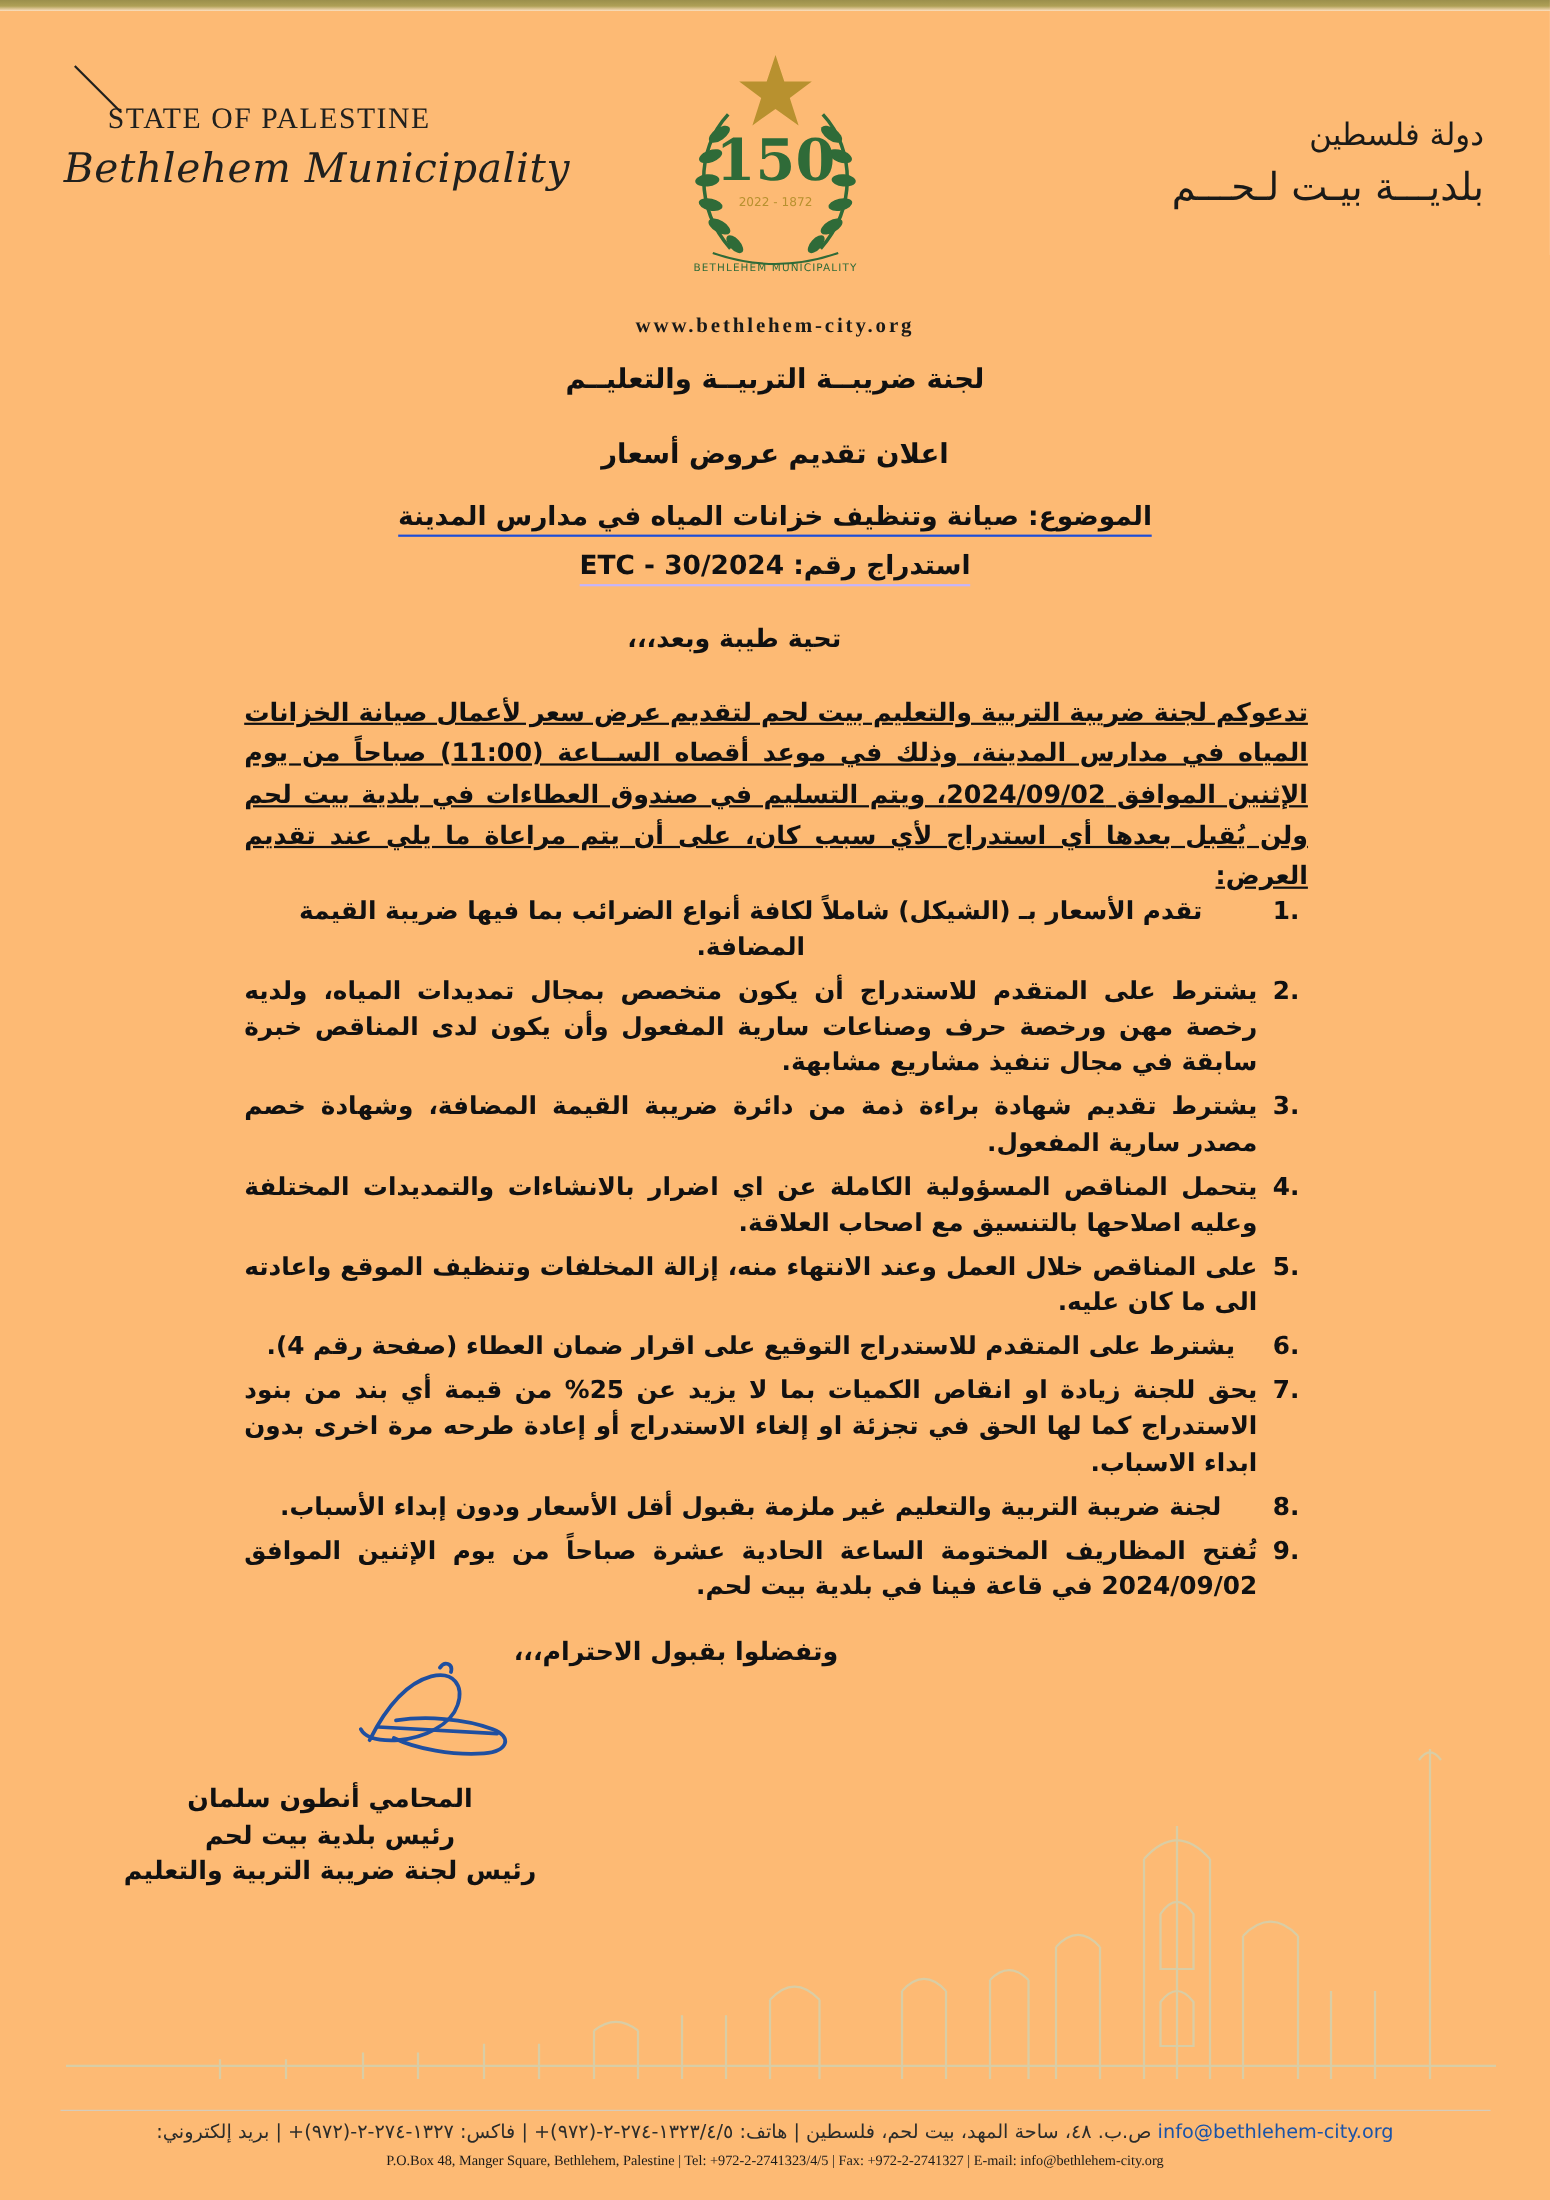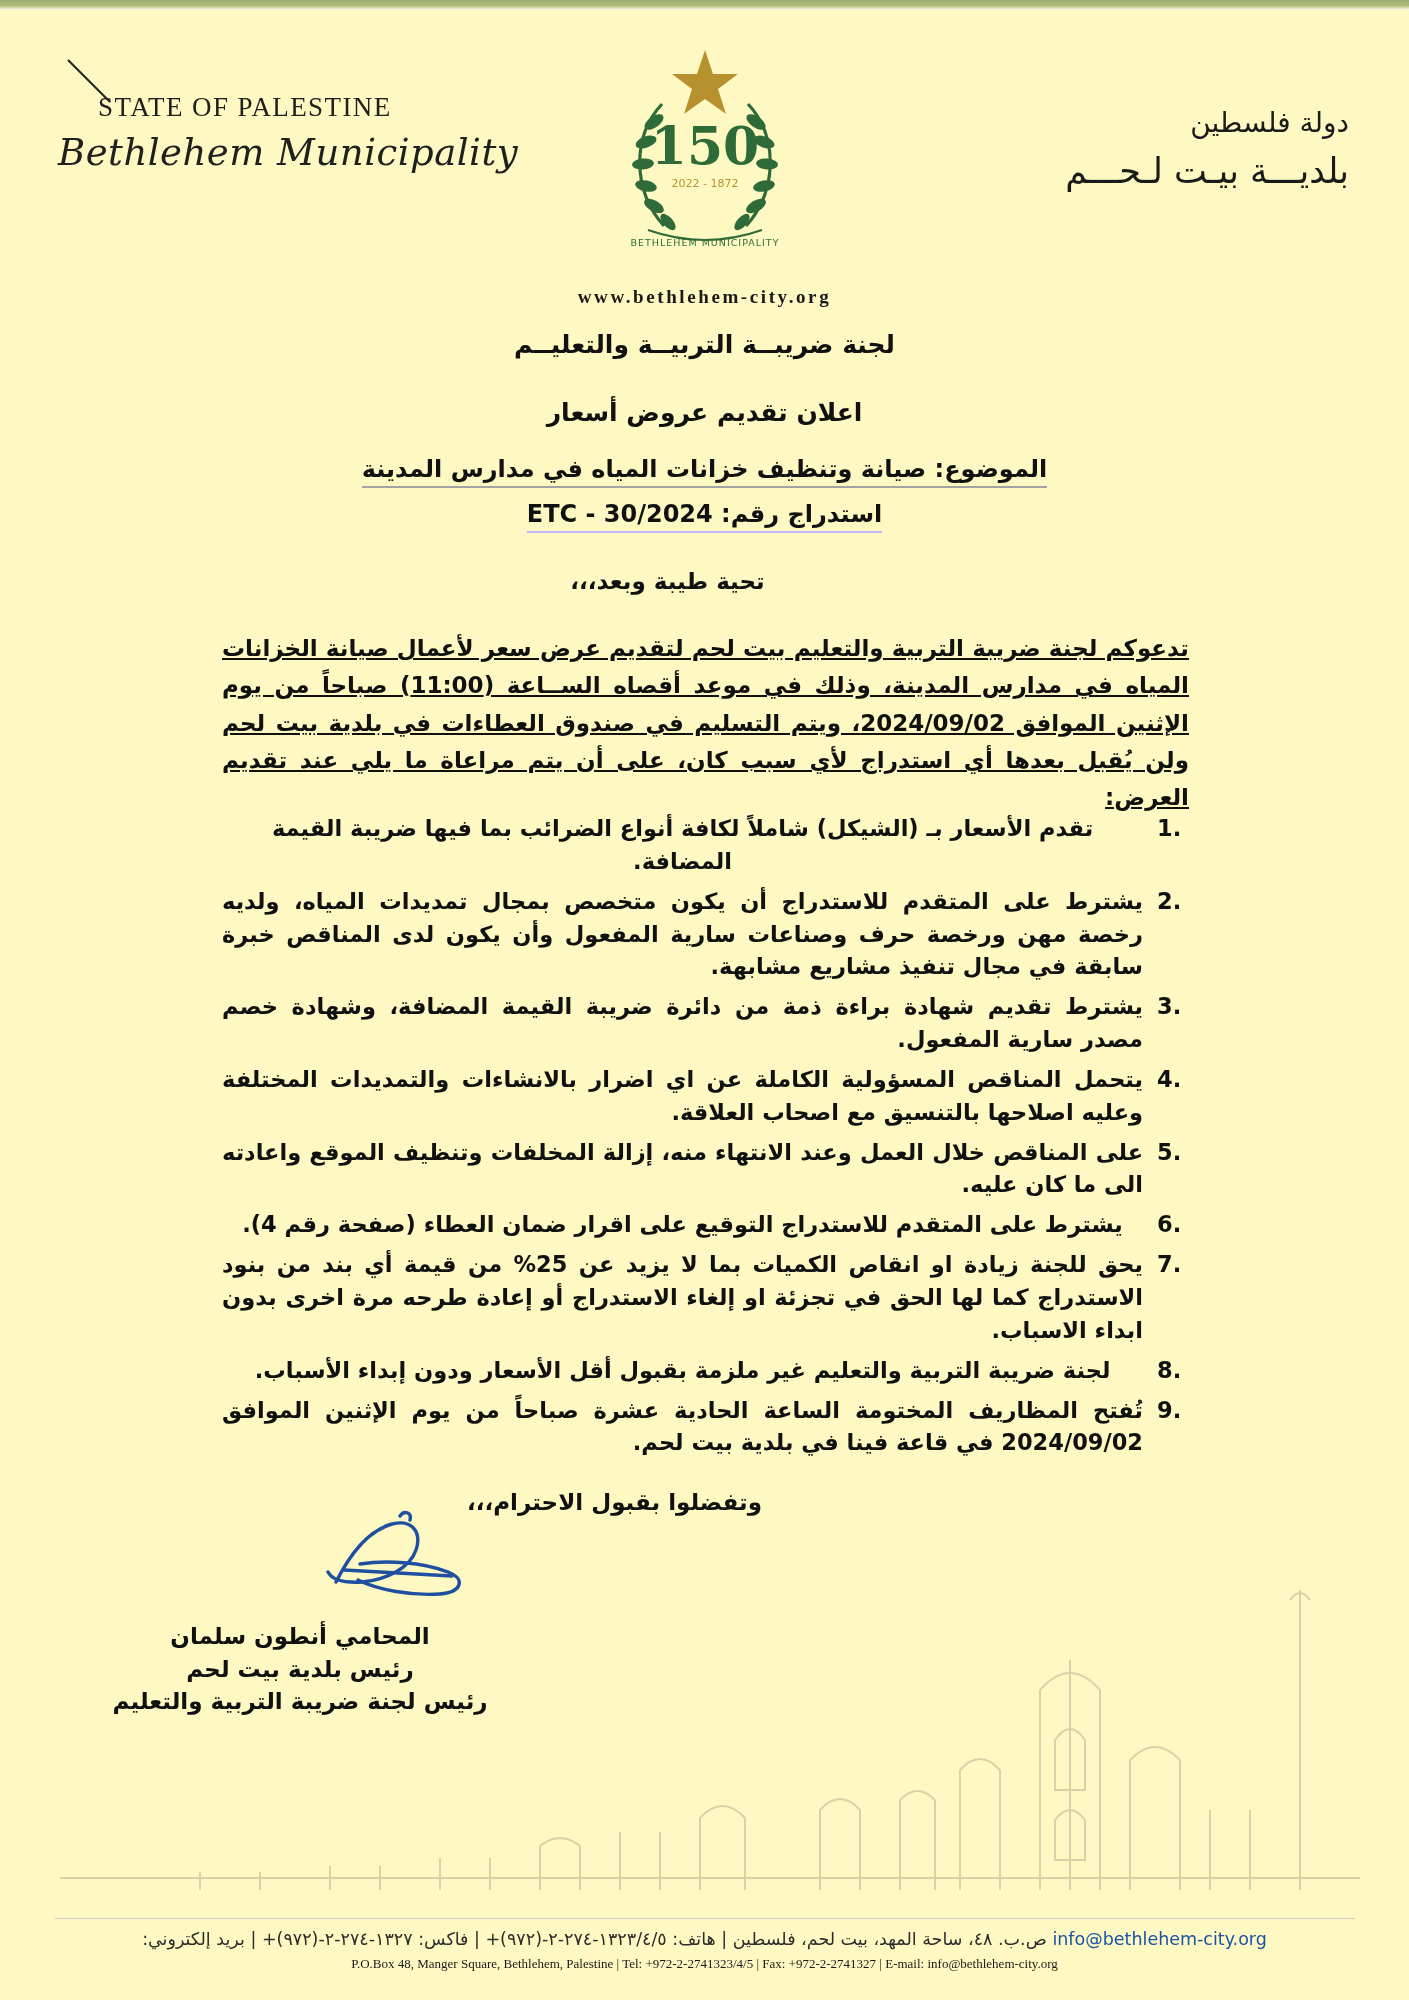--- a/index.html
+++ b/index.html
@@ -12,21 +12,21 @@
     height: 2000px;
     position: relative;
     font-family: "DejaVu Sans", "Liberation Sans", sans-serif;
     color: #111;
     overflow: hidden;
   }
 
   .page {
     position: absolute;
     inset: 0;
-    background: #fef9c3;
+    background: #fdba74;
   }
 
   
   .top-band {
     position: absolute;
     top: 0; left: 0; right: 0;
     height: 10px;
     background: linear-gradient(to bottom, #4a6b2a 0%, #6f8a3e 55%, #ffffff 100%);
     opacity: .55;
   }
@@ -133,21 +133,21 @@
   }
   .subject {
     position: absolute;
     top: 455px; left: 0; right: 0;
     text-align: center;
   }
   .subject .s-line {
     display: inline-block;
     font-size: 24px;
     font-weight: bold;
-    border-bottom: 2px solid #a3a3a3;
+    border-bottom: 2px solid #1d4ed8;
     padding-bottom: 3px;
   }
   .tender-no {
     position: absolute;
     top: 500px; left: 0; right: 0;
     text-align: center;
   }
   .tender-no .s-line {
     display: inline-block;
     font-size: 24px;

